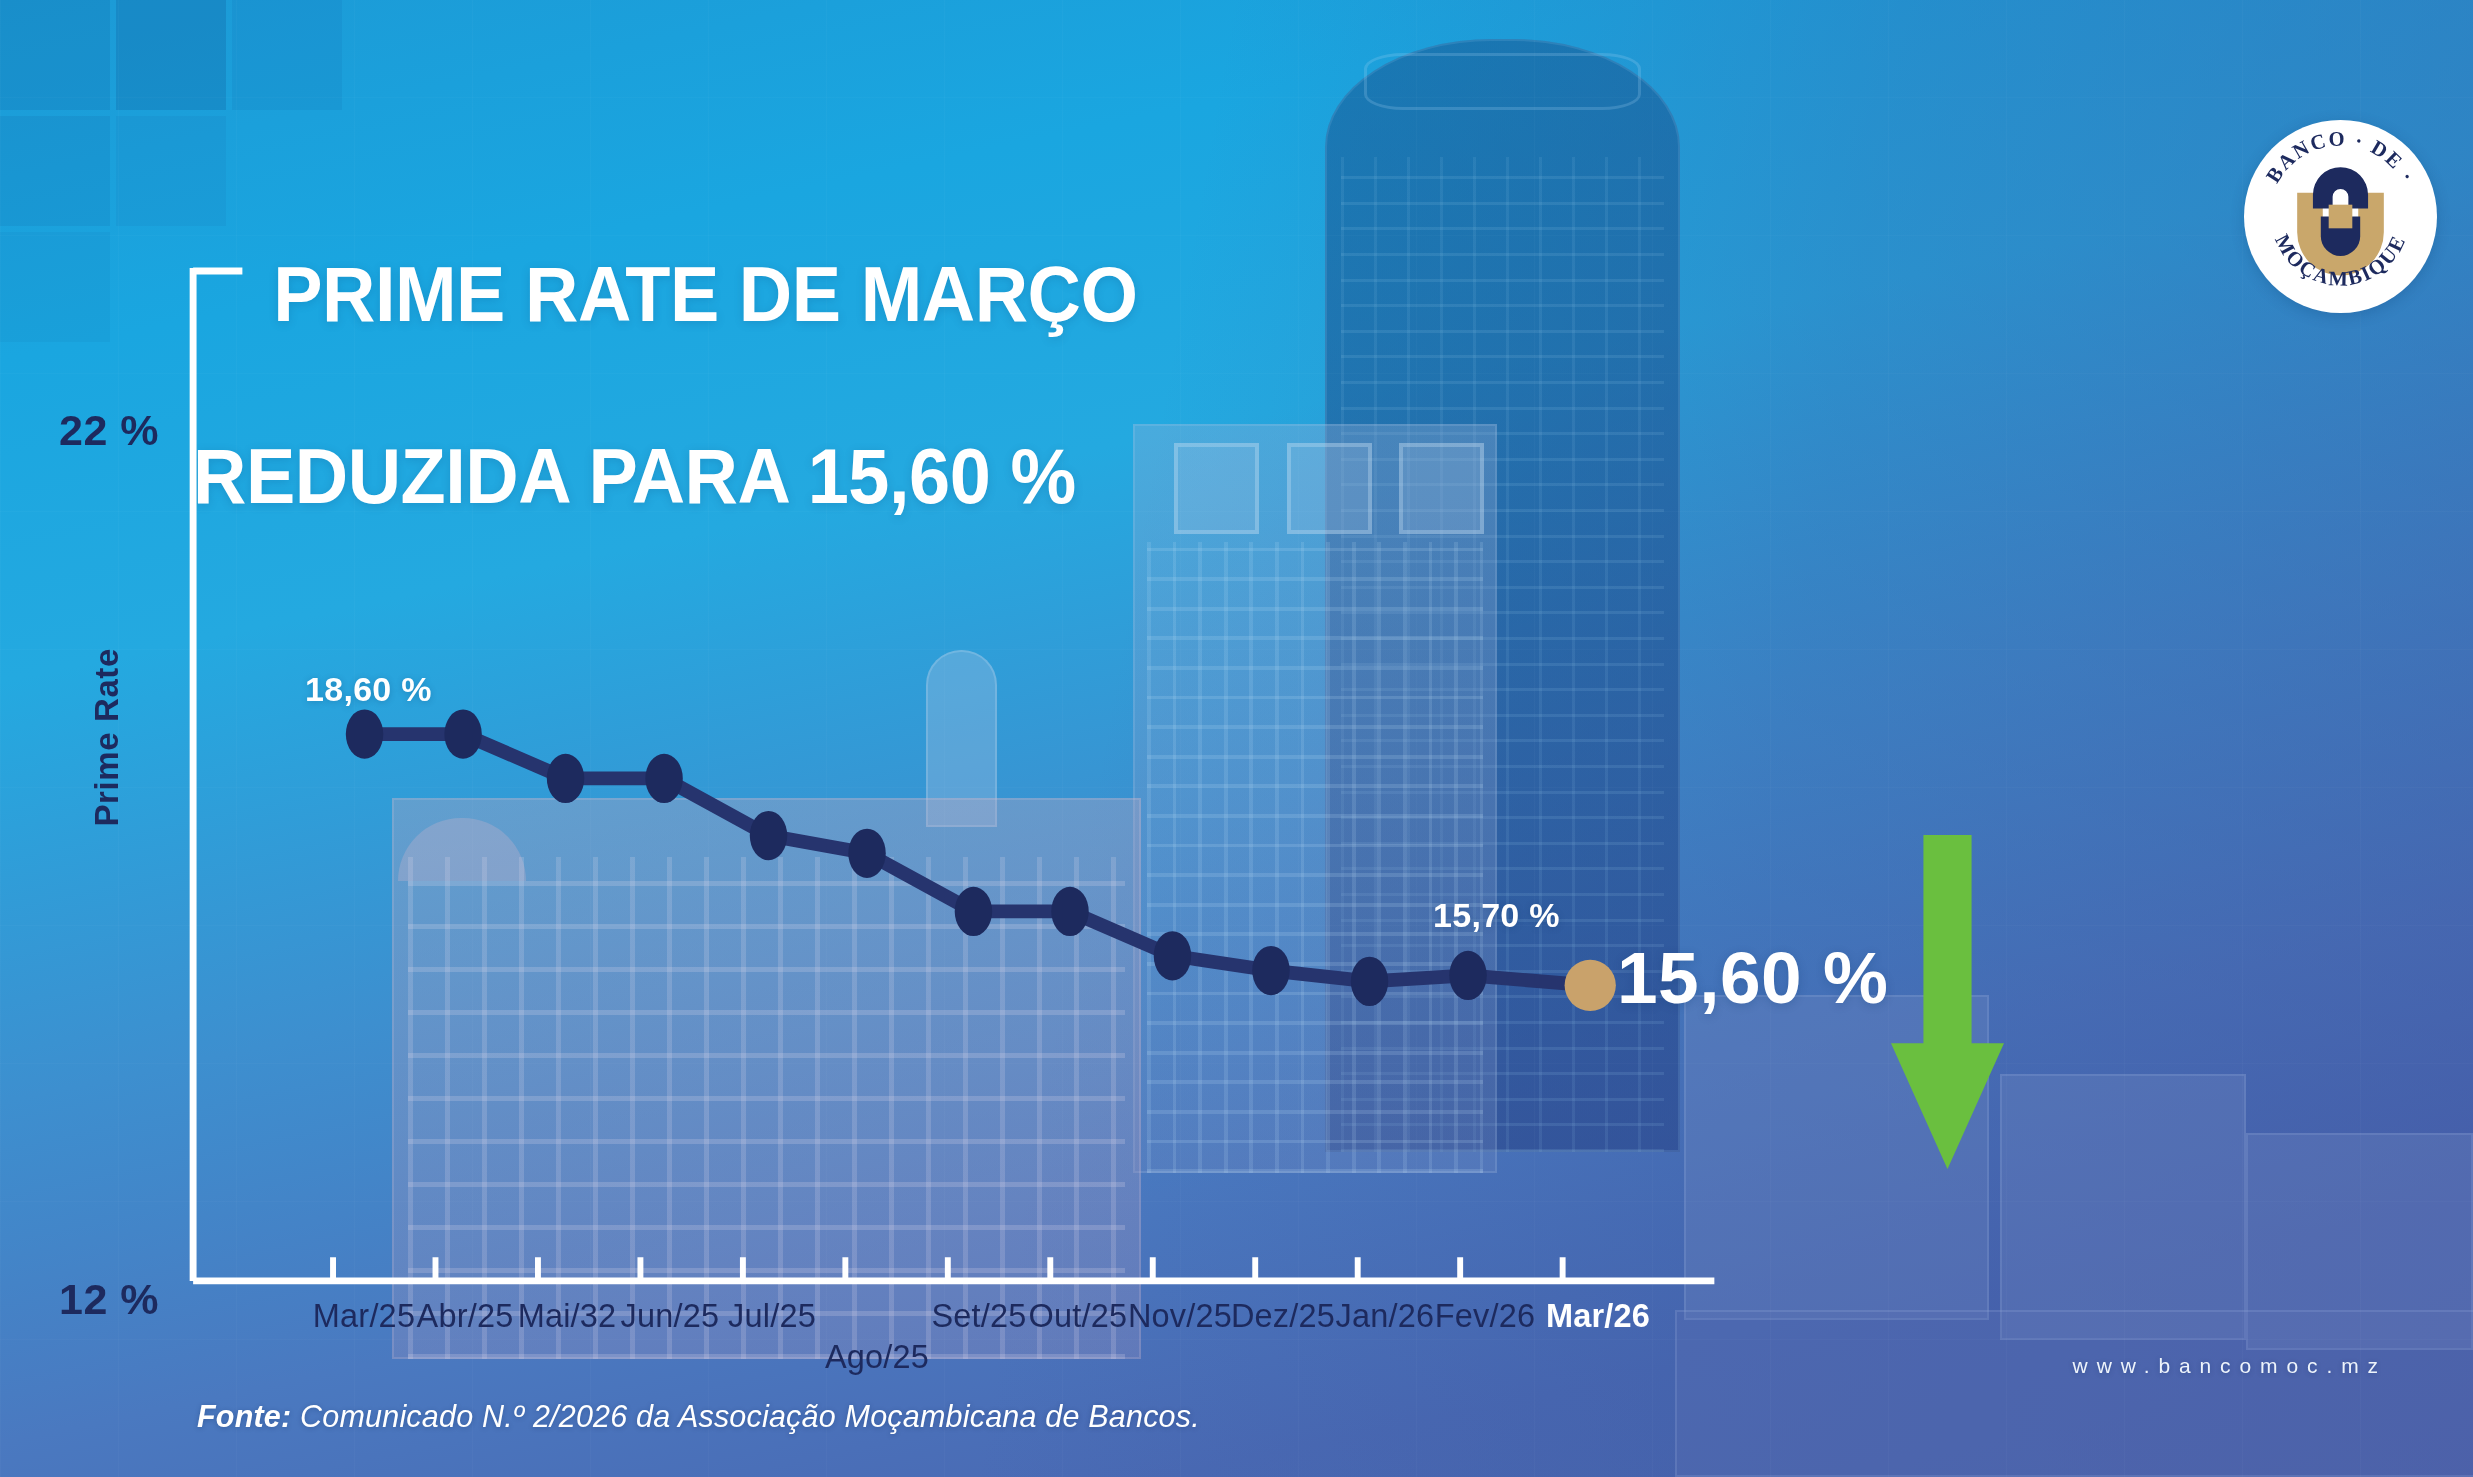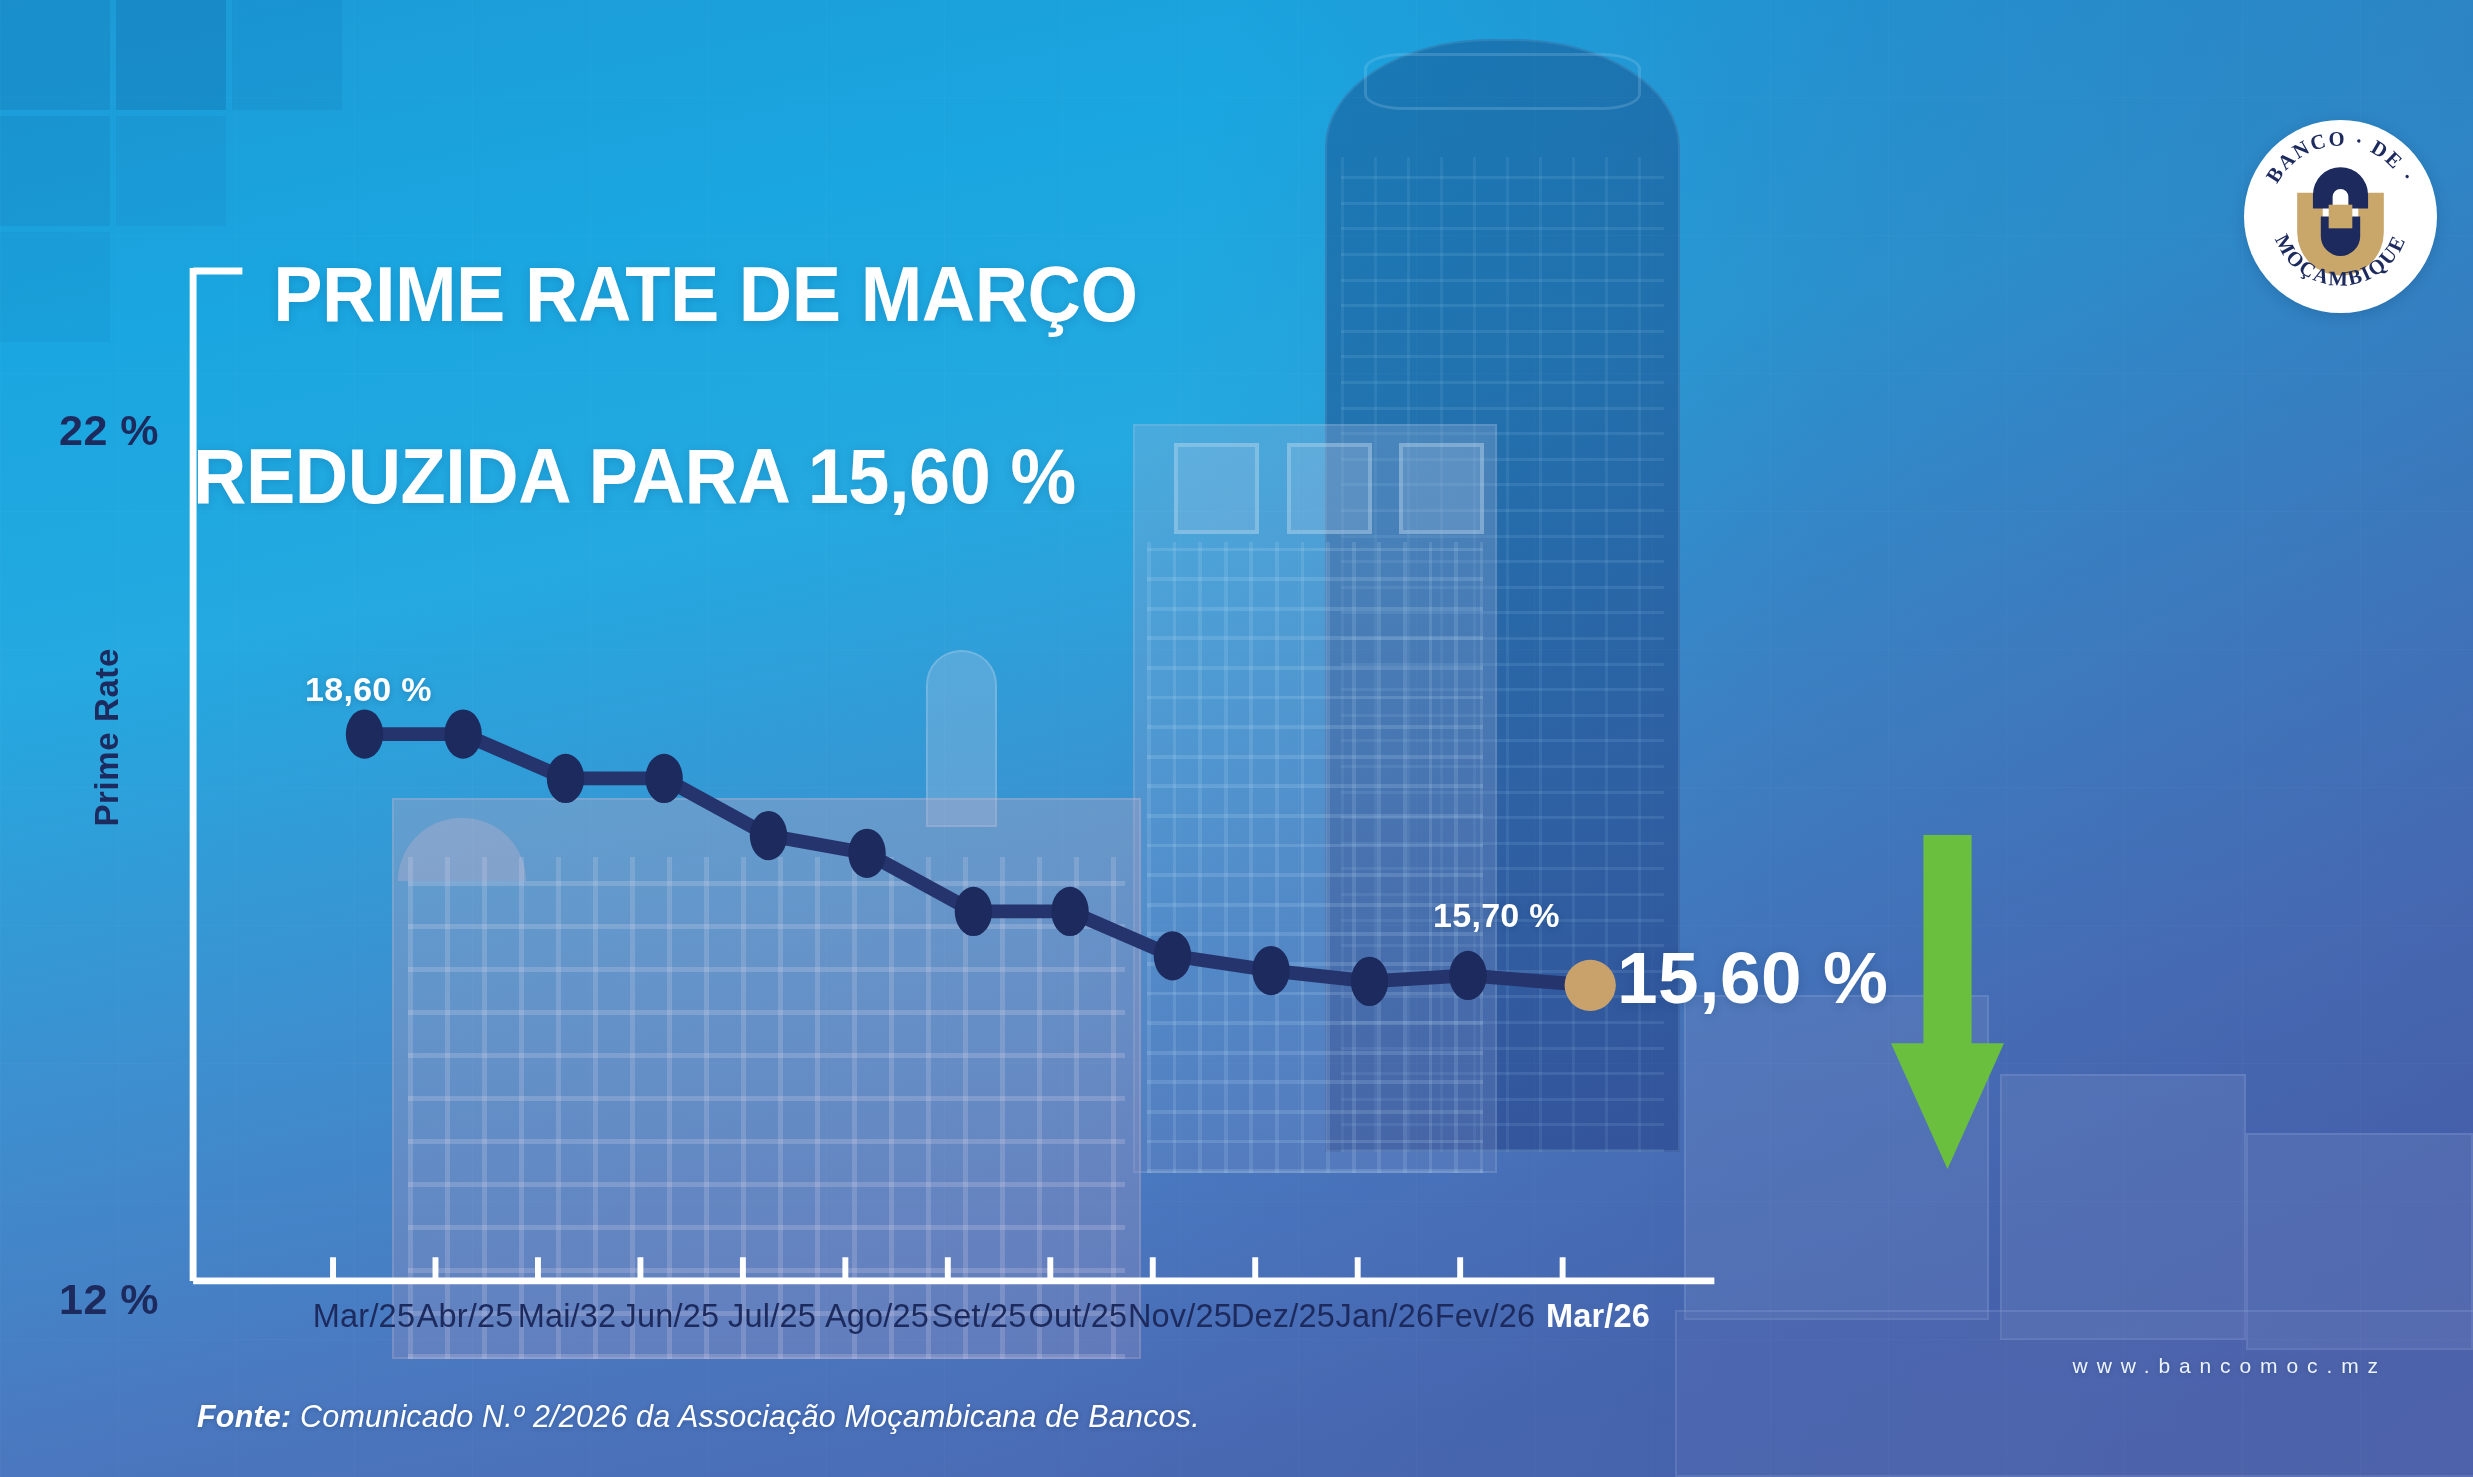--- a/index.html
+++ b/index.html
@@ -287,21 +287,21 @@
 
     <div class="ylab top">22 %</div>
     <div class="ylab bot">12 %</div>
     <div class="axistitle">Prime Rate</div>
 
     <div class="xtick" style="left:364px;">Mar/25</div>
     <div class="xtick" style="left:465px;">Abr/25</div>
     <div class="xtick" style="left:567px;">Mai/32</div>
     <div class="xtick" style="left:670px;">Jun/25</div>
     <div class="xtick" style="left:772px;">Jul/25</div>
-    <div class="xtick" style="left:877px;">Ago/25</div>
+    <div class="xtick" style="left:877px;margin-top:41px;">Ago/25</div>
     <div class="xtick" style="left:979px;">Set/25</div>
     <div class="xtick" style="left:1078px;">Out/25</div>
     <div class="xtick" style="left:1180px;">Nov/25</div>
     <div class="xtick" style="left:1283px;">Dez/25</div>
     <div class="xtick" style="left:1385px;">Jan/26</div>
     <div class="xtick" style="left:1485px;">Fev/26</div>
     <div class="xtick current" style="left:1598px;">Mar/26</div>
 
     <div class="dlabel a">18,60 %</div>
     <div class="dlabel b">15,70 %</div>

